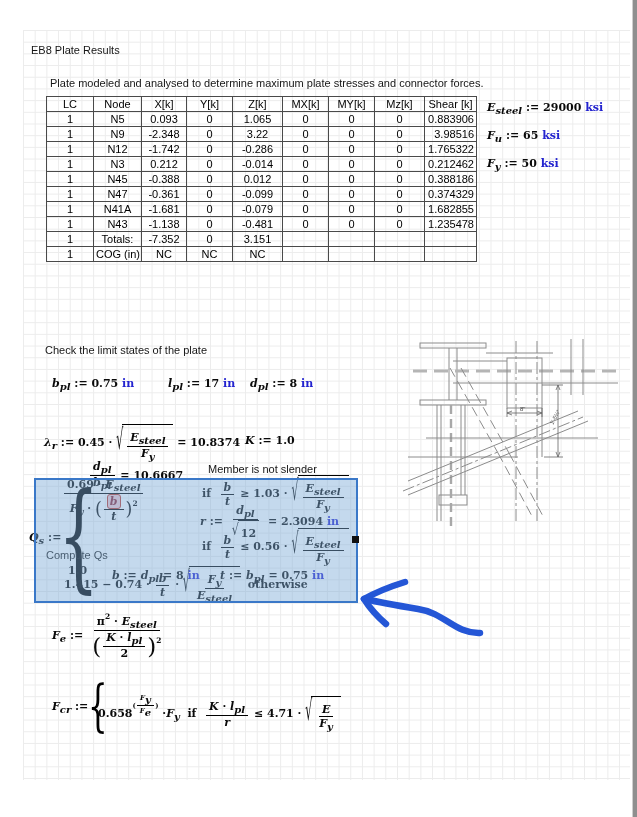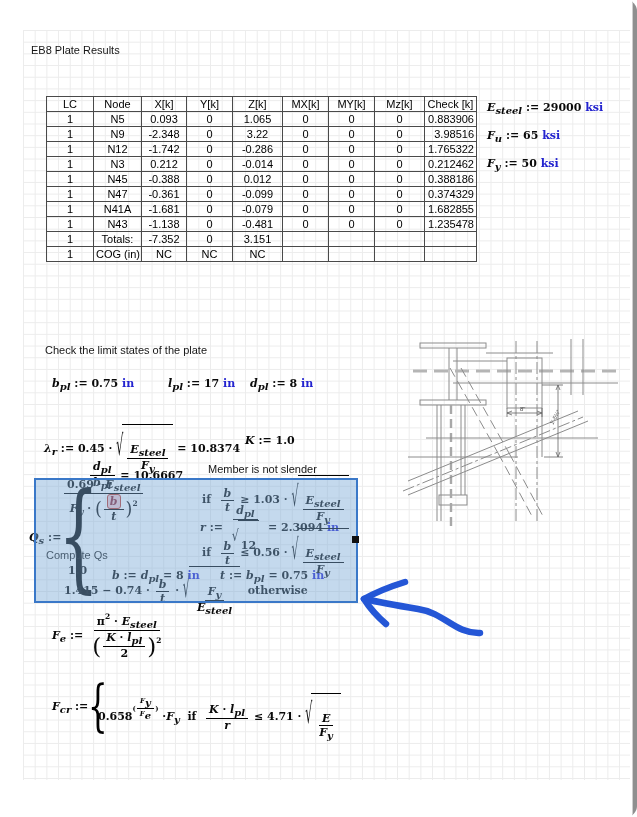--- a/index.html
+++ b/index.html
@@ -1,17 +1,17 @@
 <!DOCTYPE html>
 <html><head>
 <meta charset="utf-8">
 <style>
   html,body{margin:0;padding:0;background:#fff;}
   .screen{position:relative;width:637px;height:817px;background:#fff;overflow:hidden;
-          font-family:"Liberation Sans",sans-serif;color:#111;border-radius:11px;}
+          font-family:"Liberation Sans",sans-serif;color:#111;}
   .sheet{position:absolute;left:23px;top:30px;width:607px;height:750px;background:#fff;
          background-image:linear-gradient(#ececec 1px,transparent 1px),
                           linear-gradient(90deg,#ececec 1px,transparent 1px);
          background-size:11.7px 11.7px;}
   .edge{position:absolute;right:0;top:0;width:4px;height:817px;background:#8f8f8f;border-left:1px solid #cfcfcf;}
   .abs{position:absolute;white-space:nowrap;z-index:1;}
   .sans{font:11px "Liberation Sans",sans-serif;color:#161616;}
   
   table.res{border-collapse:collapse;table-layout:fixed;width:430px;background:transparent;}
   table.res th,table.res td{border:1px solid #4a4a4a;font:11px "Liberation Sans",sans-serif;
@@ -25,21 +25,21 @@
   .mv{font-style:italic;}
   .ms{font-size:10px;vertical-align:-3px;font-style:italic;}
   .msup{font-size:7.5px;vertical-align:6px;}
   .unit{color:#2323cf;}
   .fr{display:inline-flex;flex-direction:column;align-items:center;vertical-align:middle;margin:0 2px;}
   .fr .nu{border-bottom:1px solid #000;padding:0 3px;text-align:center;}
   .fr .de{padding:0 3px;text-align:center;}
   .sq{display:inline-flex;align-items:center;vertical-align:middle;}
   .sq .sg{display:inline-block;font-weight:normal;margin-right:-1px;transform:scaleY(1.4);transform-origin:50% 65%;}
   .sq.tall .sg{transform:scaleY(2.6);}
-  .sq .rd{border-top:1.2px solid #000;padding:18px 3px 0 3px;}
+  .sq .rd{border-top:1.2px solid #000;padding:6px 3px 0 3px;}
   .bigp{font-size:2.1em;font-weight:normal;vertical-align:middle;line-height:0;}
   .midp{font-size:1.6em;font-weight:normal;vertical-align:middle;line-height:0;}
   .brace{position:absolute;font-family:"DejaVu Serif",serif;font-weight:normal;color:#000;
          transform:scaleX(.55);transform-origin:left center;z-index:1;}
   .err{display:inline-block;border:1.5px solid #c0392b;background:#f3c6cc;border-radius:3px;
        padding:0 2px;color:#8c2230;}
   .supfr{display:inline-flex;align-items:center;vertical-align:9px;font-size:7px;}
   .supfr .fr{margin:0 1px;}
   
   .sel{position:absolute;left:34px;top:478px;width:324px;height:125px;box-sizing:border-box;
@@ -48,20 +48,21 @@
   svg text{font-family:"Liberation Sans",sans-serif;}
 </style>
 </head>
 <body>
 
 <div class="screen">
   <div class="sheet"></div>
   <div class="edge"></div>
 
   <div class="abs sans" style="left:31px;top:44px">EB8 Plate Results</div>
+  <div class="abs sans" style="left:50px;top:77px">Plate modeled and analysed to determine maximum plate stresses and connector forces.</div>
 
   <div class="abs" style="left:46px;top:96px">
     <table class="res">
       <colgroup>
           <col class="c0">
           <col class="c1">
           <col class="c2">
           <col class="c3">
           <col class="c4">
           <col class="c5">
@@ -72,21 +73,21 @@
       <thead>
         <tr>
           <th>LC</th>
           <th>Node</th>
           <th>X[k]</th>
           <th>Y[k]</th>
           <th>Z[k]</th>
           <th>MX[k]</th>
           <th>MY[k]</th>
           <th>Mz[k]</th>
-          <th>Check [k]</th>
+          <th>Shear [k]</th>
         </tr>
       </thead>
       <tbody>
           <tr>
             <td>1</td>
             <td>N5</td>
             <td>0.093</td>
             <td>0</td>
             <td>1.065</td>
             <td>0</td>

